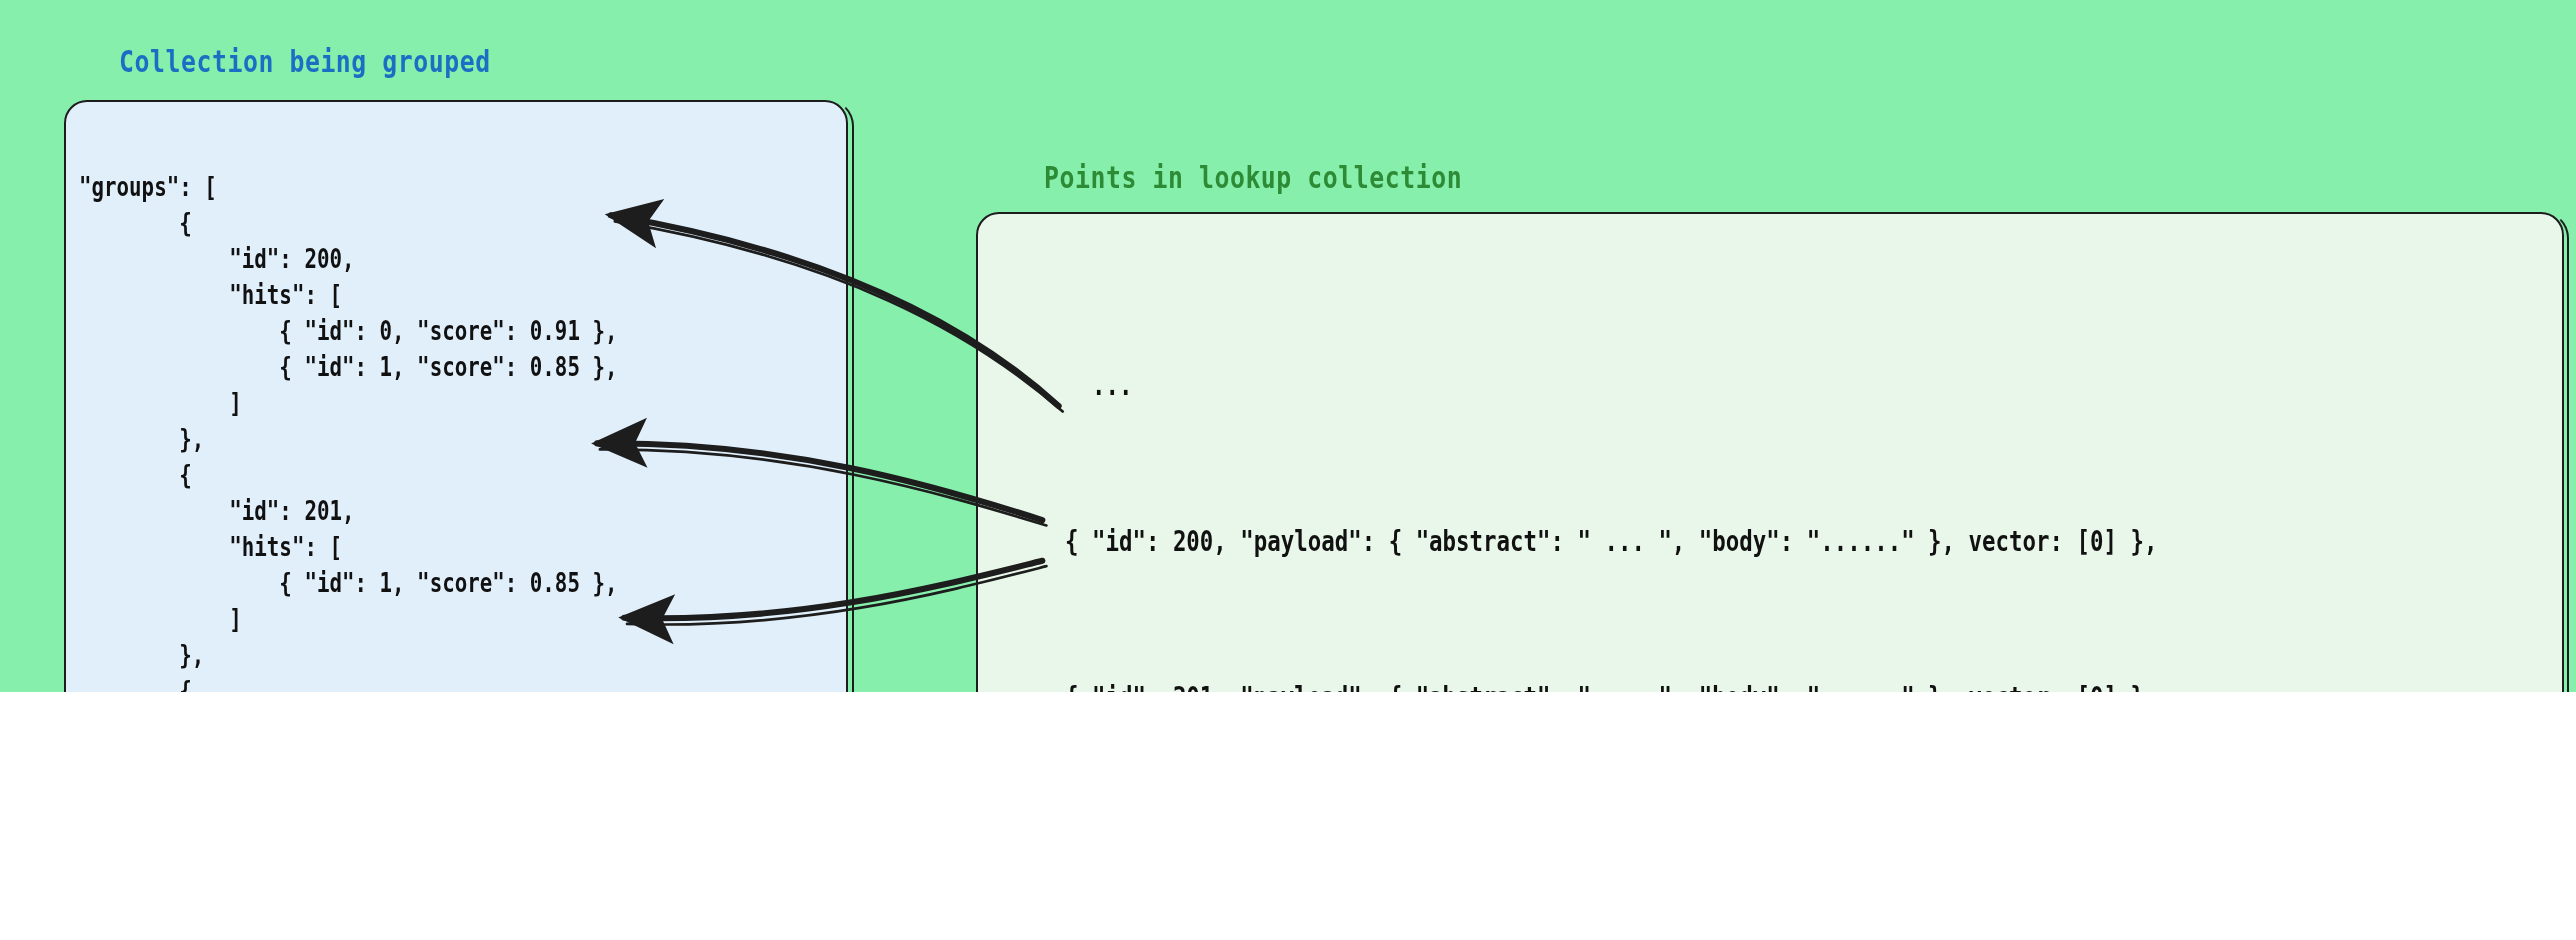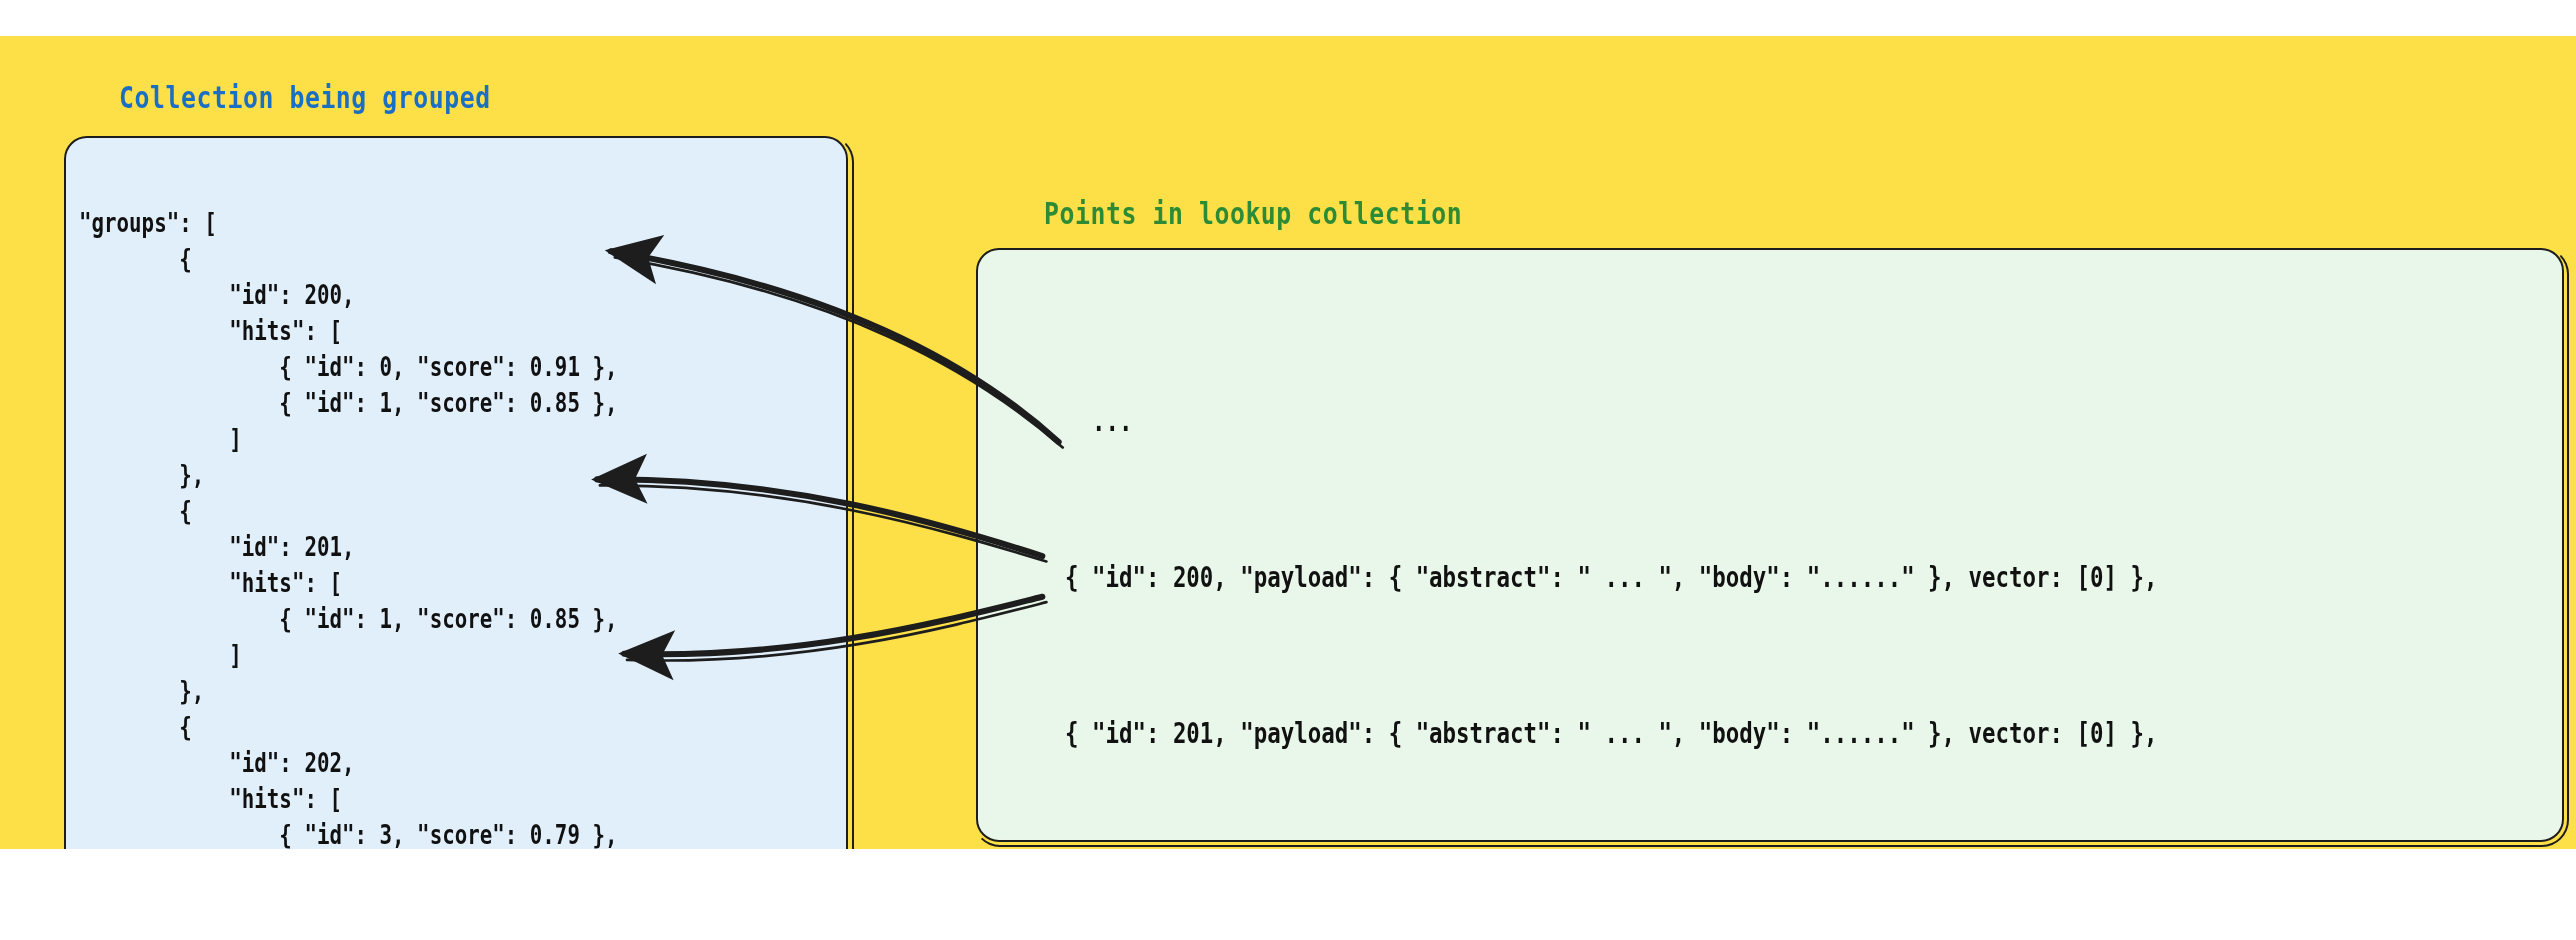--- a/index.html
+++ b/index.html
@@ -7,24 +7,23 @@
     margin: 0;
     padding: 0;
     background: #ffffff;
   }
   body {
     font-family: "DejaVu Sans Mono", "Liberation Mono", monospace;
   }
   #stage {
     position: relative;
     width: 2576px;
-    height: 813px;
-    background: #fde047;
+    height: 692px;
+    background: #86efac;
     overflow: hidden;
-    margin-top: 36px;
   }
 
   
   .caption {
     position: absolute;
     font-family: "DejaVu Sans Mono", "Liberation Mono", monospace;
     font-size: 31px;
     font-weight: 700;
     letter-spacing: 0.7px;
     white-space: pre;

